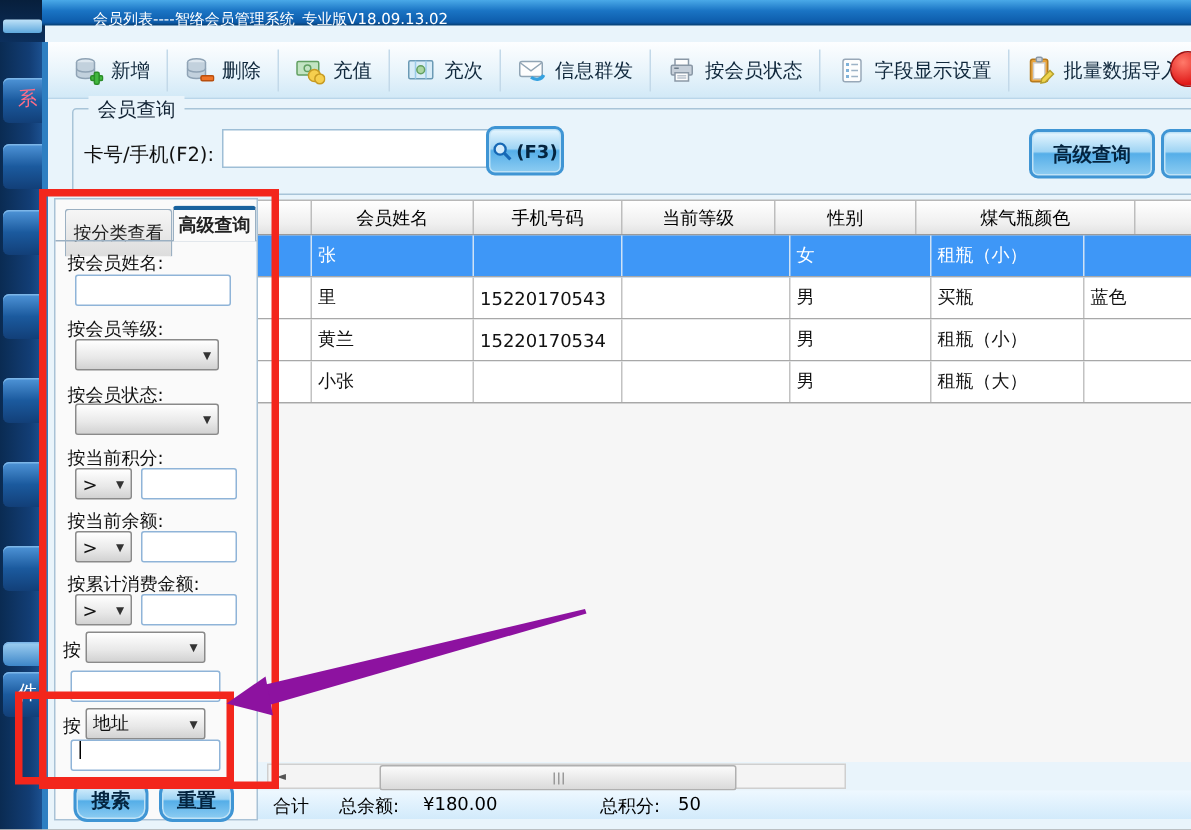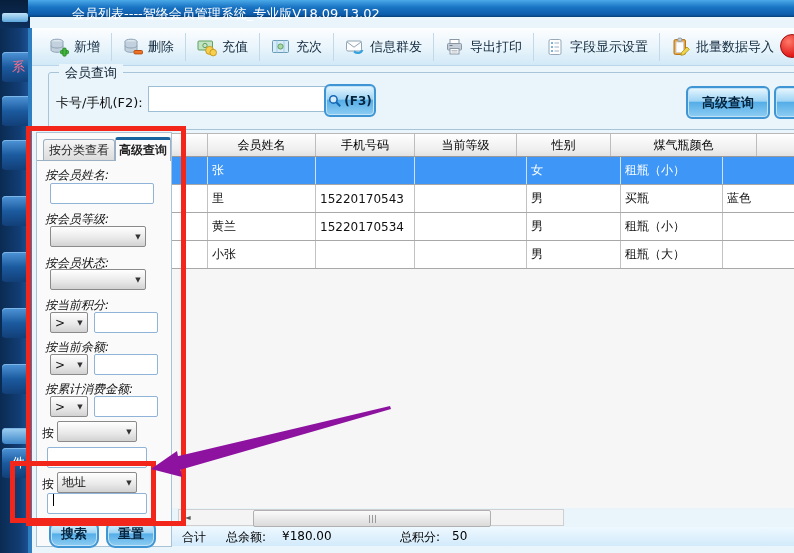--- a/index.html
+++ b/index.html
@@ -12,21 +12,21 @@
   .backbar{position:absolute;left:2px;width:26px;height:30px;border-radius:4px;
     background:linear-gradient(#4f95d8,#1b5a9e 50%,#123f78);box-shadow:inset 0 1px 0 #7cb6e8;
     color:#fff;font-size:13px;line-height:30px;padding-left:10px;overflow:hidden;}
   .backtop{position:absolute;left:0;top:0;width:30px;height:28px;
     background:linear-gradient(#071f3c,#0c2f5c);}
   .backtop:after{content:"";position:absolute;left:2px;right:2px;top:13px;height:9px;
     background:linear-gradient(#bfe2f8,#5ea8dd);border-radius:2px;}
   
   .titlebar{position:absolute;left:28px;top:0;width:766px;height:17px;
     background:linear-gradient(#4aa9e8,#1a74c4 45%,#0d5cab 92%,#0a4c8e);
-    border-bottom:1px solid #09467f;color:#fff;font-size:13px;line-height:27px;padding-left:44px;
+    border-bottom:1px solid #09467f;color:#fff;font-size:10px;line-height:27px;padding-left:34px;
     box-sizing:border-box;white-space:nowrap;}
   .winbody{position:absolute;left:28px;top:28px;width:766px;height:525px;
     background:#e9f4fb;border-left:4px solid #2e7fc2;box-sizing:border-box;}
   
   .toolbar{position:absolute;left:32px;top:28px;width:762px;height:38px;
     background:linear-gradient(#fdfeff,#e8f4fb 55%,#d2e9f7);border-bottom:1px solid #b9d6ea;
     display:flex;align-items:center;padding-left:6px;box-sizing:border-box;}
   .tbtn{display:flex;align-items:center;gap:5px;padding:4px 11px;border-right:1px solid #c3d9e9;
     font-size:13px;color:#10283c;white-space:nowrap;cursor:default;}
   .tbtn svg{flex:0 0 auto;}
@@ -67,27 +67,27 @@
   .hs-thumb{position:absolute;left:74px;top:0px;width:236px;height:15px;border:1px solid #b0b0b0;
     background:linear-gradient(#fbfbfb,#dadada);border-radius:2px;display:flex;align-items:center;
     justify-content:center;gap:2px;}
   .hs-thumb i{display:block;width:1px;height:8px;background:#9a9a9a;}
   .statusbar{position:absolute;left:160px;top:527px;width:634px;height:19px;
     background:linear-gradient(#eef8ff,#d2eafb);font-size:12px;color:#000;}
   .statusbar span{position:absolute;top:2px;white-space:nowrap;}
   
   .panel{position:absolute;left:36px;top:132px;width:136px;height:415px;background:#fafafa;
     border:1px solid #a9c2d6;box-sizing:border-box;}
-  .tab{position:absolute;top:6px;height:21px;font-size:12px;display:flex;align-items:center;
+  .tab{position:absolute;top:6px;height:32px;font-size:12px;display:flex;align-items:center;
     justify-content:center;border:1px solid #9bb0c2;border-bottom:none;cursor:pointer;
     background:linear-gradient(#f6f6f6,#dcdcdc);color:#222;border-radius:3px 3px 0 0;box-sizing:border-box;}
   .tab.active{top:4px;height:24px;background:#fafafa;font-weight:bold;border-top:3px solid #18629e;
     z-index:2;}
   .tabline{position:absolute;left:0;right:0;top:27px;height:1px;background:#9bb0c2;}
-  .plabel{position:absolute;left:8px;font-size:12px;color:#111;white-space:nowrap;font-style:italic;}
+  .plabel{position:absolute;left:8px;font-size:12px;color:#111;white-space:nowrap;}
   .pinput{position:absolute;left:13px;width:96px;height:19px;border:1px solid #8fb4d8;border-radius:2px;
     background:#fff;font-size:12px;padding:0 3px;}
   .psel{position:absolute;height:21px;border:1px solid #8a8a8a;border-radius:2px;
     background:linear-gradient(#ffffff,#e8e8e8 60%,#d2d2d2);display:flex;align-items:center;
     box-sizing:border-box;cursor:pointer;}
   .psel .val{flex:1;padding-left:4px;font-size:12px;overflow:hidden;white-space:nowrap;}
   .psel .arr{width:14px;display:flex;align-items:center;justify-content:center;font-size:7px;color:#333;}
   .inline-label{position:absolute;left:5px;font-size:12px;color:#111;}
   .pbtn{position:absolute;width:46px;height:24px;border-radius:9px;font-size:13px;}
   .caret{display:inline-block;width:1px;height:12px;background:#000;margin-left:2px;}
@@ -168,21 +168,21 @@
     </div>
     <div class="tbtn">
       <svg width="20" height="20" viewBox="0 0 20 20">
           <rect x="5" y="2.5" width="9" height="4.5" fill="#fdfdfd" stroke="#8a98a6"></rect>
           <rect x="2.5" y="6.5" width="14" height="6.5" rx="1" fill="#c6cfd9" stroke="#8a98a6"></rect>
           <rect x="5" y="11.5" width="9" height="5.5" fill="#fdfdfd" stroke="#8a98a6"></rect>
           <line x1="4.5" y1="8.5" x2="7.5" y2="8.5" stroke="#6a7a88"></line>
           <line x1="6.5" y1="13.5" x2="12.5" y2="13.5" stroke="#b9c2cc"></line>
           <line x1="6.5" y1="15" x2="12.5" y2="15" stroke="#b9c2cc"></line>
         </svg>
-      <span>导出打印</span>
+      <span>按会员状态</span>
     </div>
     <div class="tbtn">
       <svg width="20" height="20" viewBox="0 0 20 20">
           <rect x="4" y="2.5" width="12" height="15" rx="1.5" fill="#fdfdfd" stroke="#98a8b8"></rect>
           <rect x="6" y="5" width="2" height="2" fill="#7fb2d9"></rect>
           <line x1="9.5" y1="6" x2="14" y2="6" stroke="#9cb2c6"></line>
           <rect x="6" y="9" width="2" height="2" fill="#7fb2d9"></rect>
           <line x1="9.5" y1="10" x2="14" y2="10" stroke="#9cb2c6"></line>
           <rect x="6" y="13" width="2" height="2" fill="#7fb2d9"></rect>
           <line x1="9.5" y1="14" x2="14" y2="14" stroke="#9cb2c6"></line>

